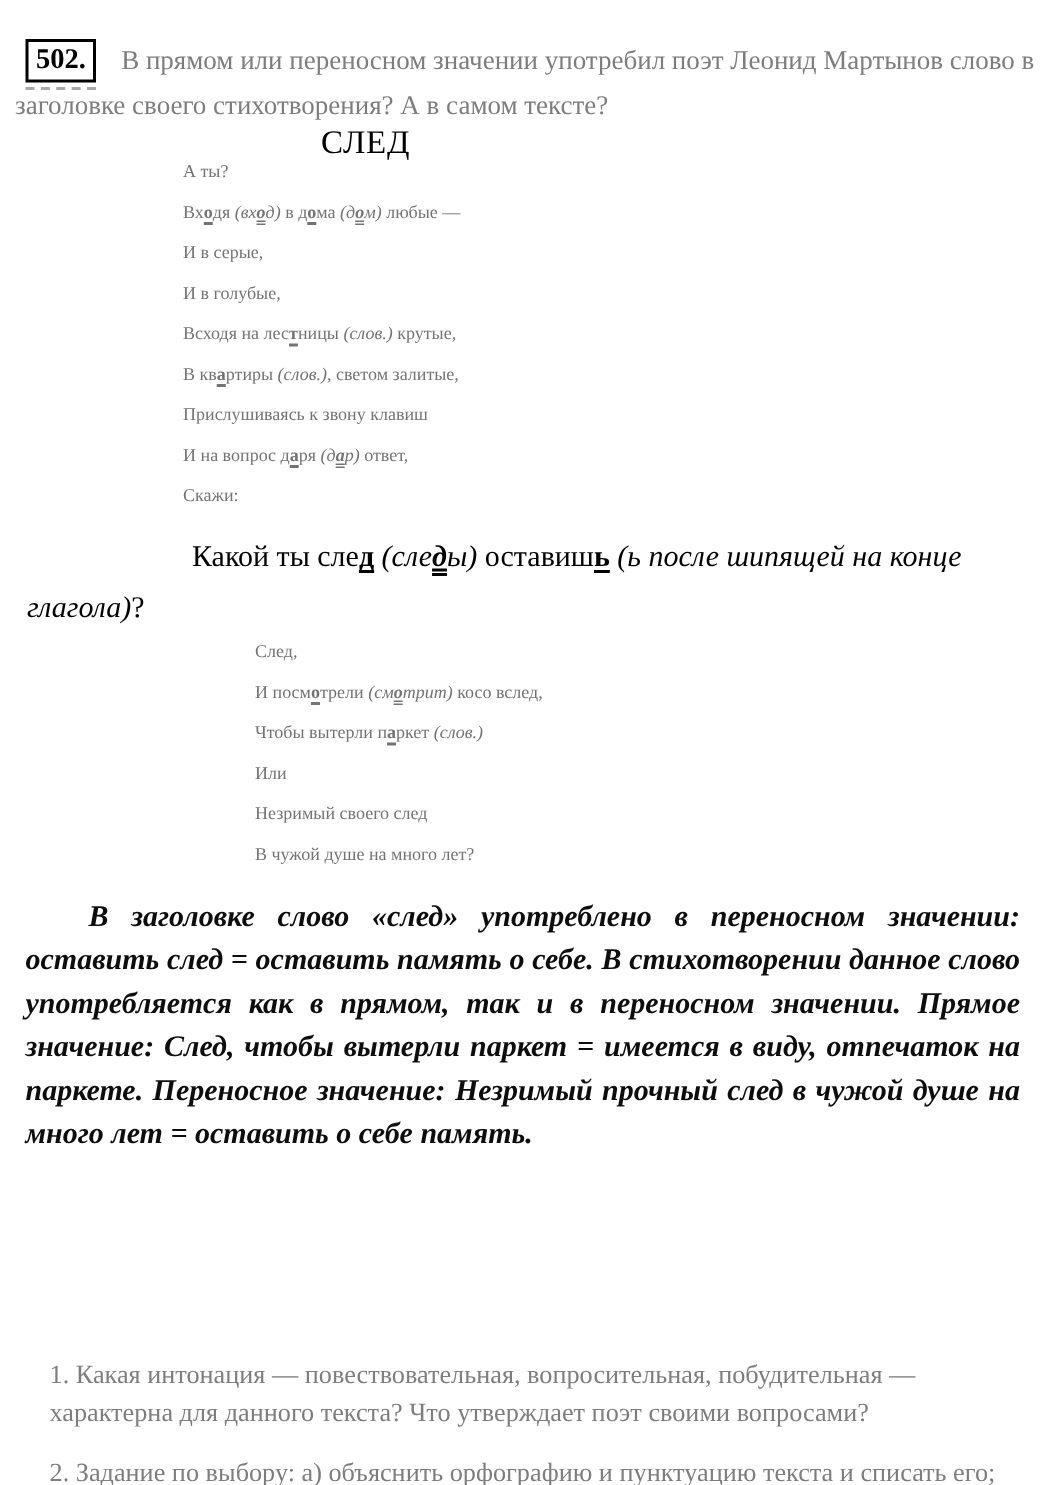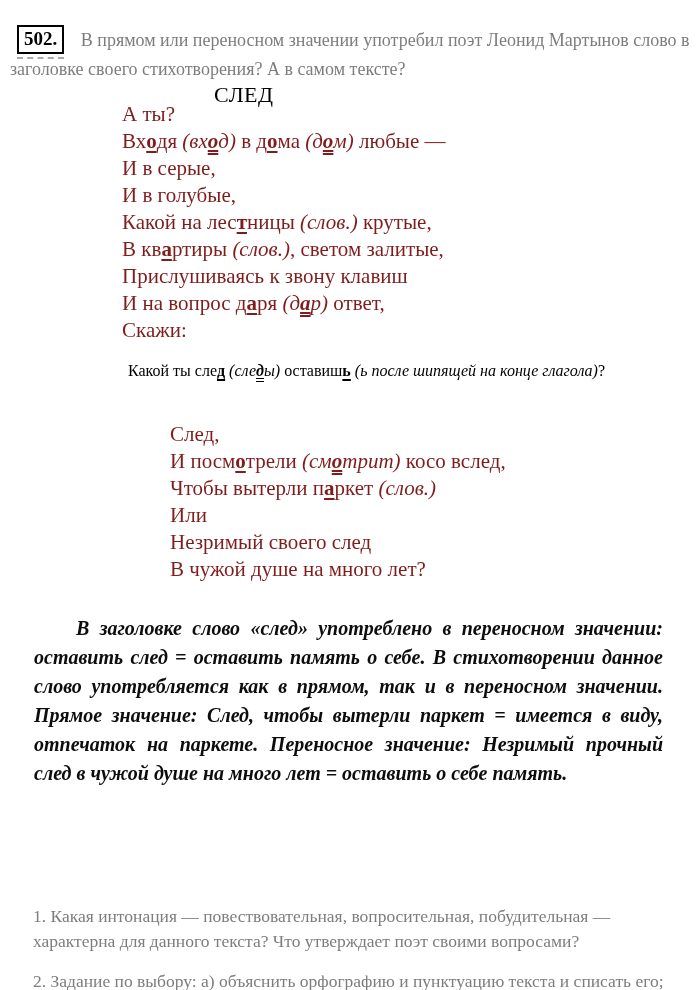--- a/index.html
+++ b/index.html
@@ -22,38 +22,38 @@
     font-size:19px;line-height:22px;padding:1px 5px 2px 5px;margin:0 12px 0 7px;
     position:relative;top:-1px;background:#fff;
   }
   .ex-box::after{
     content:"";position:absolute;left:-2px;right:-2px;bottom:-7px;height:0;
     border-top:2px dashed #a9a9a9;
   }
 
   
   .title{position:absolute;top:70px;left:202px;margin:12px;font-size:22px;font-weight:400;letter-spacing:.5px;color:#000;}
-  .poem{position:absolute;left:122px;font-size:21px;line-height:27px;color:#7f1d1d;}
+  .poem{position:absolute;left:122px;font-size:12px;line-height:27px;color:#737373;}
   .stanza1{top:101px;}
   .stanza2{top:421px;margin-left:48px;}
   .wrapline{
     position:absolute;top:354px;left:18px;right:12px;
-    text-indent:110px;font-size:16px;line-height:34px;color:#000;
+    text-indent:110px;font-size:20px;line-height:34px;color:#000;
   }
 
   
   .seg-p{}
   .seg-u{font-weight:700;text-decoration:underline;text-decoration-thickness:2px;text-underline-offset:3px;}
   .seg-i{font-style:italic;}
   .seg-d{font-weight:700;font-style:italic;text-decoration:underline;text-decoration-style:double;text-underline-offset:2px;}
 
   
   .answer{position:absolute;top:597px;left:17px;right:20px;font-size:20px;line-height:29px;
     font-weight:700;font-style:italic;text-align:justify;color:#0d0d0d;}
-  .answer p{margin:17px;text-indent:42px;}
+  .answer p{margin:0;text-indent:42px;}
 
   
   .footer{position:absolute;top:888px;left:17px;right:6px;font-size:17.5px;line-height:24.5px;color:var(--muted);}
   .footer p{margin:16px;}
 </style>
 </head>
 <body>
 
 <div class="page">
 
@@ -62,21 +62,21 @@
     <span>В прямом или переносном значении употребил поэт Леонид Мартынов слово в заголовке своего стихотворения? А в самом тексте?</span>
   </p>
 
   <h2 class="title">СЛЕД</h2>
 
   <div class="poem stanza1">
     <div class="poem-line"><span class="seg-p">А ты?</span></div>
     <div class="poem-line"><span class="seg-p">Вх</span><span class="seg-u">о</span><span class="seg-p">дя </span><span class="seg-i">(вх</span><span class="seg-d">о</span><span class="seg-i">д)</span><span class="seg-p"> в д</span><span class="seg-u">о</span><span class="seg-p">ма </span><span class="seg-i">(д</span><span class="seg-d">о</span><span class="seg-i">м)</span><span class="seg-p"> любые —</span></div>
     <div class="poem-line"><span class="seg-p">И в серые,</span></div>
     <div class="poem-line"><span class="seg-p">И в голубые,</span></div>
-    <div class="poem-line"><span class="seg-p">Какой на лес</span><span class="seg-u">т</span><span class="seg-p">ницы </span><span class="seg-i">(слов.)</span><span class="seg-p"> крутые,</span></div>
+    <div class="poem-line"><span class="seg-p">Всходя на лес</span><span class="seg-u">т</span><span class="seg-p">ницы </span><span class="seg-i">(слов.)</span><span class="seg-p"> крутые,</span></div>
     <div class="poem-line"><span class="seg-p">В кв</span><span class="seg-u">а</span><span class="seg-p">ртиры </span><span class="seg-i">(слов.)</span><span class="seg-p">, светом залитые,</span></div>
     <div class="poem-line"><span class="seg-p">Прислушиваясь к звону клавиш</span></div>
     <div class="poem-line"><span class="seg-p">И на вопрос д</span><span class="seg-u">а</span><span class="seg-p">ря </span><span class="seg-i">(д</span><span class="seg-d">а</span><span class="seg-i">р)</span><span class="seg-p"> ответ,</span></div>
     <div class="poem-line"><span class="seg-p">Скажи:</span></div>
   </div>
 
   <div class="wrapline"><span class="seg-p">Какой ты сле</span><span class="seg-u">д</span><span class="seg-p"> </span><span class="seg-i">(сле</span><span class="seg-d">д</span><span class="seg-i">ы)</span><span class="seg-p"> оставиш</span><span class="seg-u">ь</span><span class="seg-p"> </span><span class="seg-i">(ь после шипящей на конце глагола)</span><span class="seg-p">?</span></div>
 
   <div class="poem stanza2">
     <div class="poem-line"><span class="seg-p">След,</span></div>

